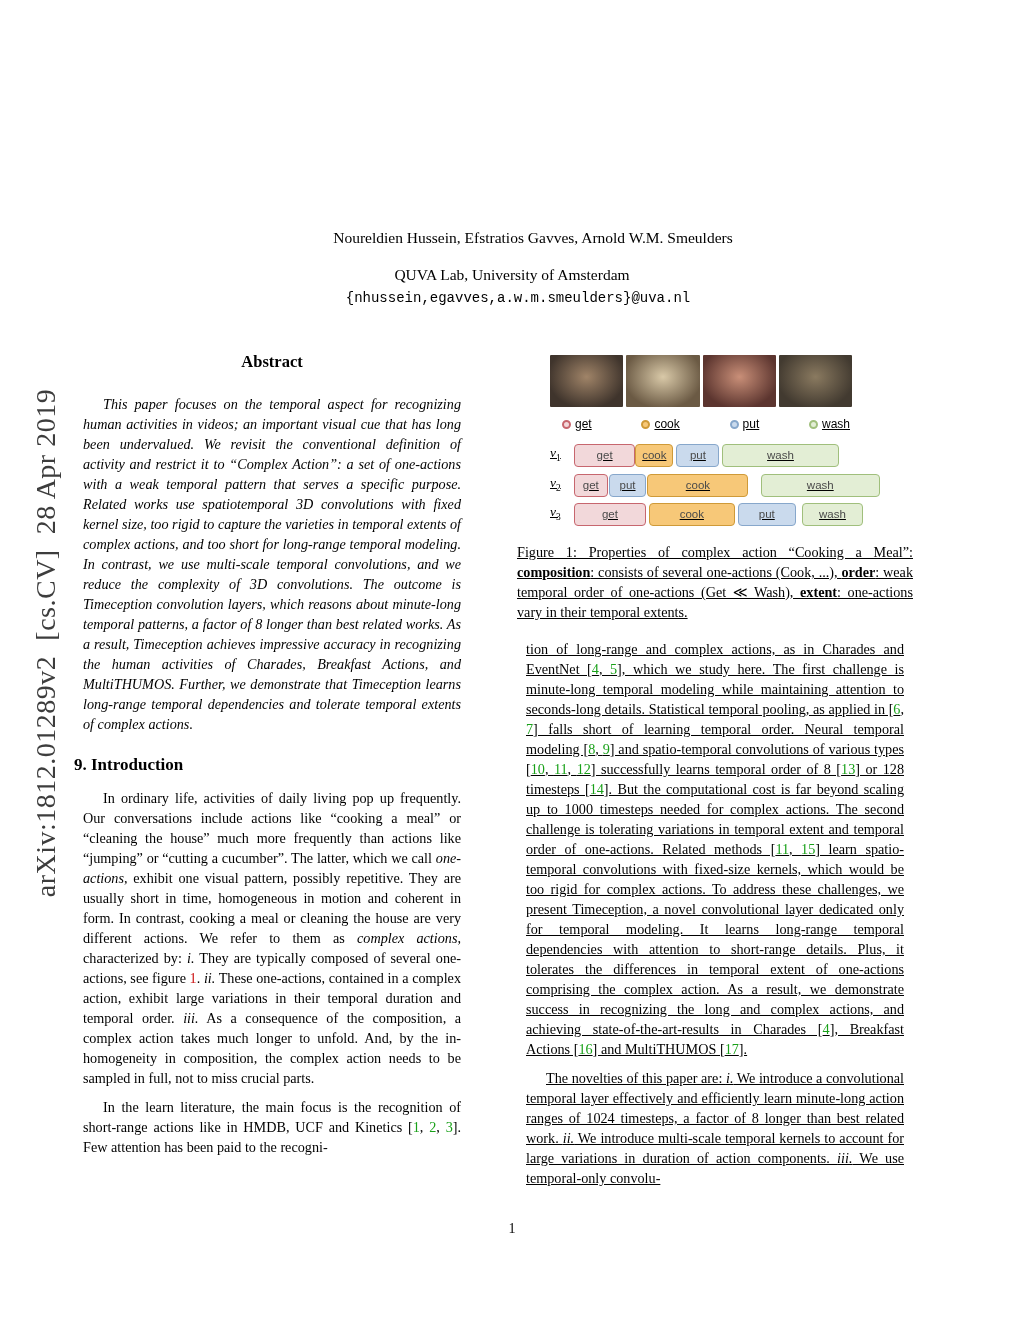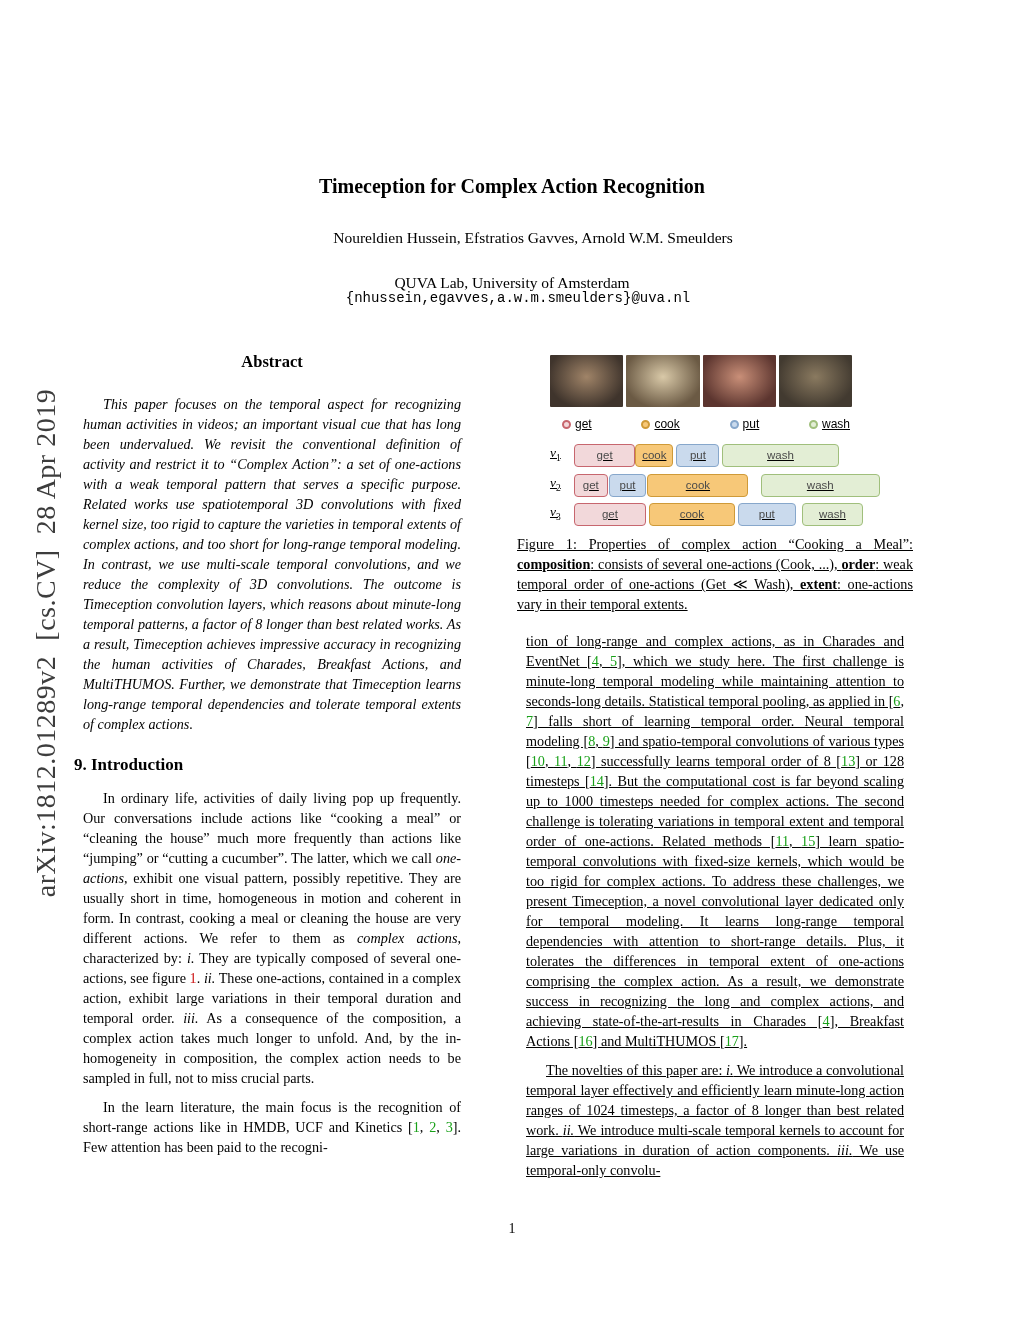--- a/index.html
+++ b/index.html
@@ -25,21 +25,20 @@
     top: 229px; left: 0; width: 100%;
     text-align: center;
     font-size: 15.5px;
     margin-left: 21px;
   }
   .affiliation {
     position: absolute;
     top: 266px; left: 0; width: 100%;
     text-align: center;
     font-size: 15.5px;
-    margin-top: 8px;
   }
   .email {
     position: absolute;
     top: 290px; left: 0; width: 100%;
     text-align: center;
     font-family: "Liberation Mono", monospace;
     font-size: 14px;
     padding-left: 12px;
   }
   .arxiv {
@@ -122,36 +121,35 @@
     border: 1px solid #999;
     border-radius: 4px;
     font-family: "Liberation Sans", sans-serif;
     font-size: 11.5px;
     line-height: 21px;
     text-align: center;
     color: #4a4a4a;
     overflow: hidden;
     white-space: nowrap;
   }
-  .caption { margin: 7px 0 17px 0; }
+  .caption { margin: 15px 0 17px 0; }
   .page-num {
     position: absolute;
     top: 1221px; left: 0; width: 100%;
     text-align: center;
     font-size: 14px;
   }
 </style>
 </head>
 <body>
 
 <div class="page">
 
   <div class="arxiv">arXiv:1812.01289v2  [cs.CV]  28 Apr 2019</div>
 
-  <h1 class="title">Timeception for Complex Action Recognition</h1>
   <div class="authors">Noureldien Hussein, Efstratios Gavves, Arnold W.M. Smeulders</div>
   <div class="affiliation">QUVA Lab, University of Amsterdam</div>
   <div class="email">{nhussein,egavves,a.w.m.smeulders}@uva.nl</div>
 
   <div class="col col-left">
     <div class="abstract-heading">Abstract</div>
     <p class="abstract-text">This paper focuses on the temporal aspect for recognizing human activities in videos; an important visual cue that has long been undervalued. We revisit the conventional definition of activity and restrict it to “Complex Action”: a set of one-actions with a weak temporal pattern that serves a specific purpose. Related works use spatiotemporal 3D convolutions with fixed kernel size, too rigid to capture the varieties in temporal extents of complex actions, and too short for long-range temporal modeling. In contrast, we use multi-scale temporal convolutions, and we reduce the complexity of 3D convolutions. The outcome is Timeception convolution layers, which reasons about minute-long temporal patterns, a factor of 8 longer than best related works. As a result, Timeception achieves impressive accuracy in recognizing the human activities of Charades, Breakfast Actions, and MultiTHUMOS. Further, we demonstrate that Timeception learns long-range temporal dependencies and tolerate temporal extents of complex actions.</p>
     <div class="section-heading">9. Introduction</div>
     <p class="indent"><span>In ordinary life, activities of daily living pop up frequently. Our conversations include actions like “cooking a meal” or “cleaning the house” much more frequently than actions like “jumping” or “cutting a cucumber”. The latter, which we call </span><span class="seg-i">one-actions</span><span>, exhibit one visual pattern, possibly repetitive. They are usually short in time, homogeneous in motion and coherent in form. In contrast, cooking a meal or cleaning the house are very different actions. We refer to them as </span><span class="seg-i">complex actions</span><span>, characterized by: </span><span class="seg-i">i.</span><span> They are typically composed of several one-actions, see figure </span><span class="seg-r">1</span><span>. </span><span class="seg-i">ii.</span><span> These one-actions, contained in a complex action, exhibit large variations in their temporal duration and temporal order. </span><span class="seg-i">iii.</span><span> As a consequence of the composition, a complex action takes much longer to unfold. And, by the in-homogeneity in composition, the complex action needs to be sampled in full, not to miss crucial parts.</span></p>
     <p class="indent"><span>In the learn literature, the main focus is the recognition of short-range actions like in HMDB, UCF and Kinetics [</span><span class="seg-g">1</span><span>, </span><span class="seg-g">2</span><span>, </span><span class="seg-g">3</span><span>]. Few attention has been paid to the recogni-</span></p>

